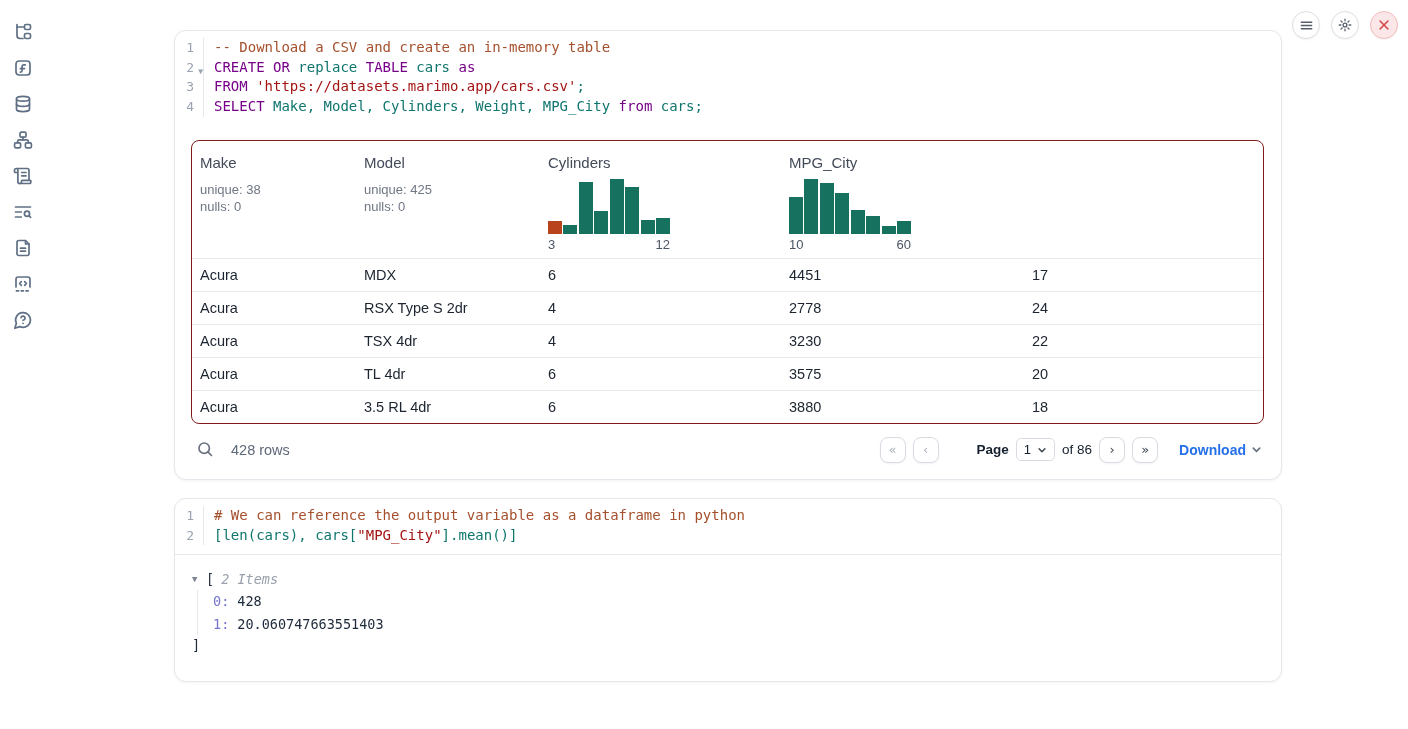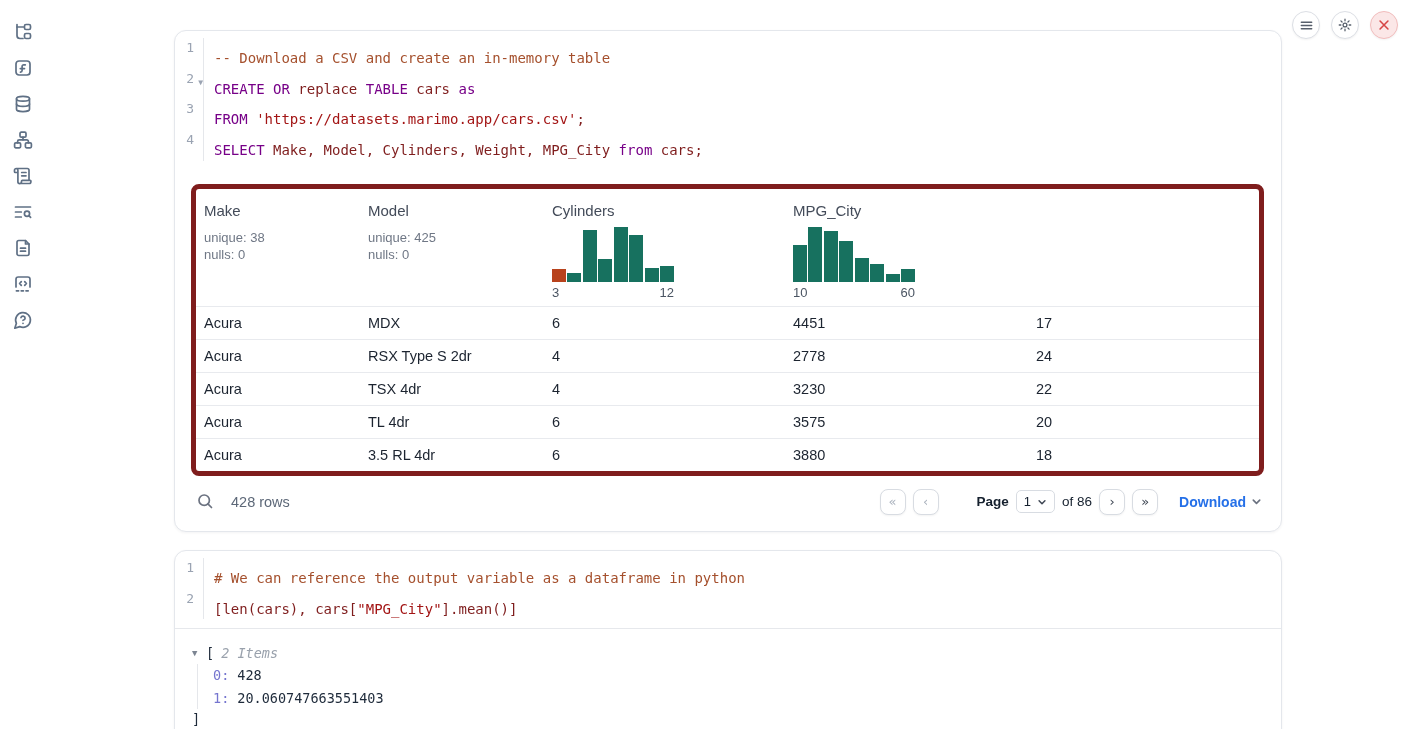--- a/index.html
+++ b/index.html
@@ -21,35 +21,35 @@
   
   .main { position:absolute; left:174px; top:30px; width:1108px; }
   .cell { border:1px solid #e4e7ec; border-radius:12px; background:#fff; box-shadow:0 1px 3px rgba(16,24,40,.05); overflow:hidden; }
   .cell + .cell { margin-top:18px; }
 
   
   .code-area { padding:7px 0 9px; font-family:"DejaVu Sans Mono","Liberation Mono",monospace; font-size:14px; line-height:19.7px; }
   .code-line { display:flex; }
   .gutter { flex:0 0 29px; text-align:right; padding-right:9px; color:#9aa3b2; font-size:13px; border-right:1px solid #e5e7eb; position:relative; user-select:none; }
   .gutter .fold { position:absolute; right:0; top:4px; font-size:8px; color:#9aa3b2; cursor:pointer; }
-  .code-text { padding-left:10px; white-space:pre; flex:1; cursor:text;margin-top:11px; }
+  .code-text { padding-left:10px; white-space:pre; flex:1; cursor:text; }
   .tok-kw { color:#770088; }
   .tok-comment { color:#a5502d; }
   .tok-str { color:#a31515; }
-  .tok-def { color:#7f1d1d; }
+  .tok-def { color:#0f766e; }
 
   
   .outvar-row { display:flex; align-items:center; gap:9px; height:30px; padding:0 10px; border-top:1px solid #e6e8ec; border-bottom:1px solid #e6e8ec; }
   .outvar-label { font-size:12px; font-weight:bold; color:#11709f; }
   .outvar-input { width:78px; height:20px; border:1px solid #ccd3dc; border-radius:4px; font-family:"Liberation Sans",sans-serif; font-size:12px; font-weight:bold; color:#11709f; padding:0 7px; outline:none; }
   .lang-badge { margin-left:auto; font-size:12px; font-weight:bold; color:#11709f; padding-right:2px; }
 
   
   .output-area { padding:14px 17px 12px 16px; }
-  .data-table { border:5px solid #7f1d1d; border-radius:8px; overflow:hidden; }
+  .data-table { border:1px solid #7f1d1d; border-radius:8px; overflow:hidden; }
   .t-grid { display:grid; grid-template-columns:164px 184px 241px 243px 1fr; }
   .th-cell { padding:13px 8px 6px 8px; }
   .th-label { font-size:15px; color:#434b59; }
   .th-stats { margin-top:10px; font-size:13px; color:#6f7785; line-height:17px; }
   .hist { margin-top:8px; width:122px; height:55px; display:flex; align-items:flex-end; gap:1.5px; }
   .hist .bar { flex:1; background:#17715f; }
   .hist .bar.accent { background:#b8431d; }
   .hist-axis { width:122px; display:flex; justify-content:space-between; font-size:13px; color:#4b5563; margin-top:3px; }
   .t-row { border-top:1px solid #e8eaee; height:33px; align-items:center; font-size:14.5px; color:#1c2430; }
   .t-row > div { padding:0 8px; overflow:hidden; white-space:nowrap; }

